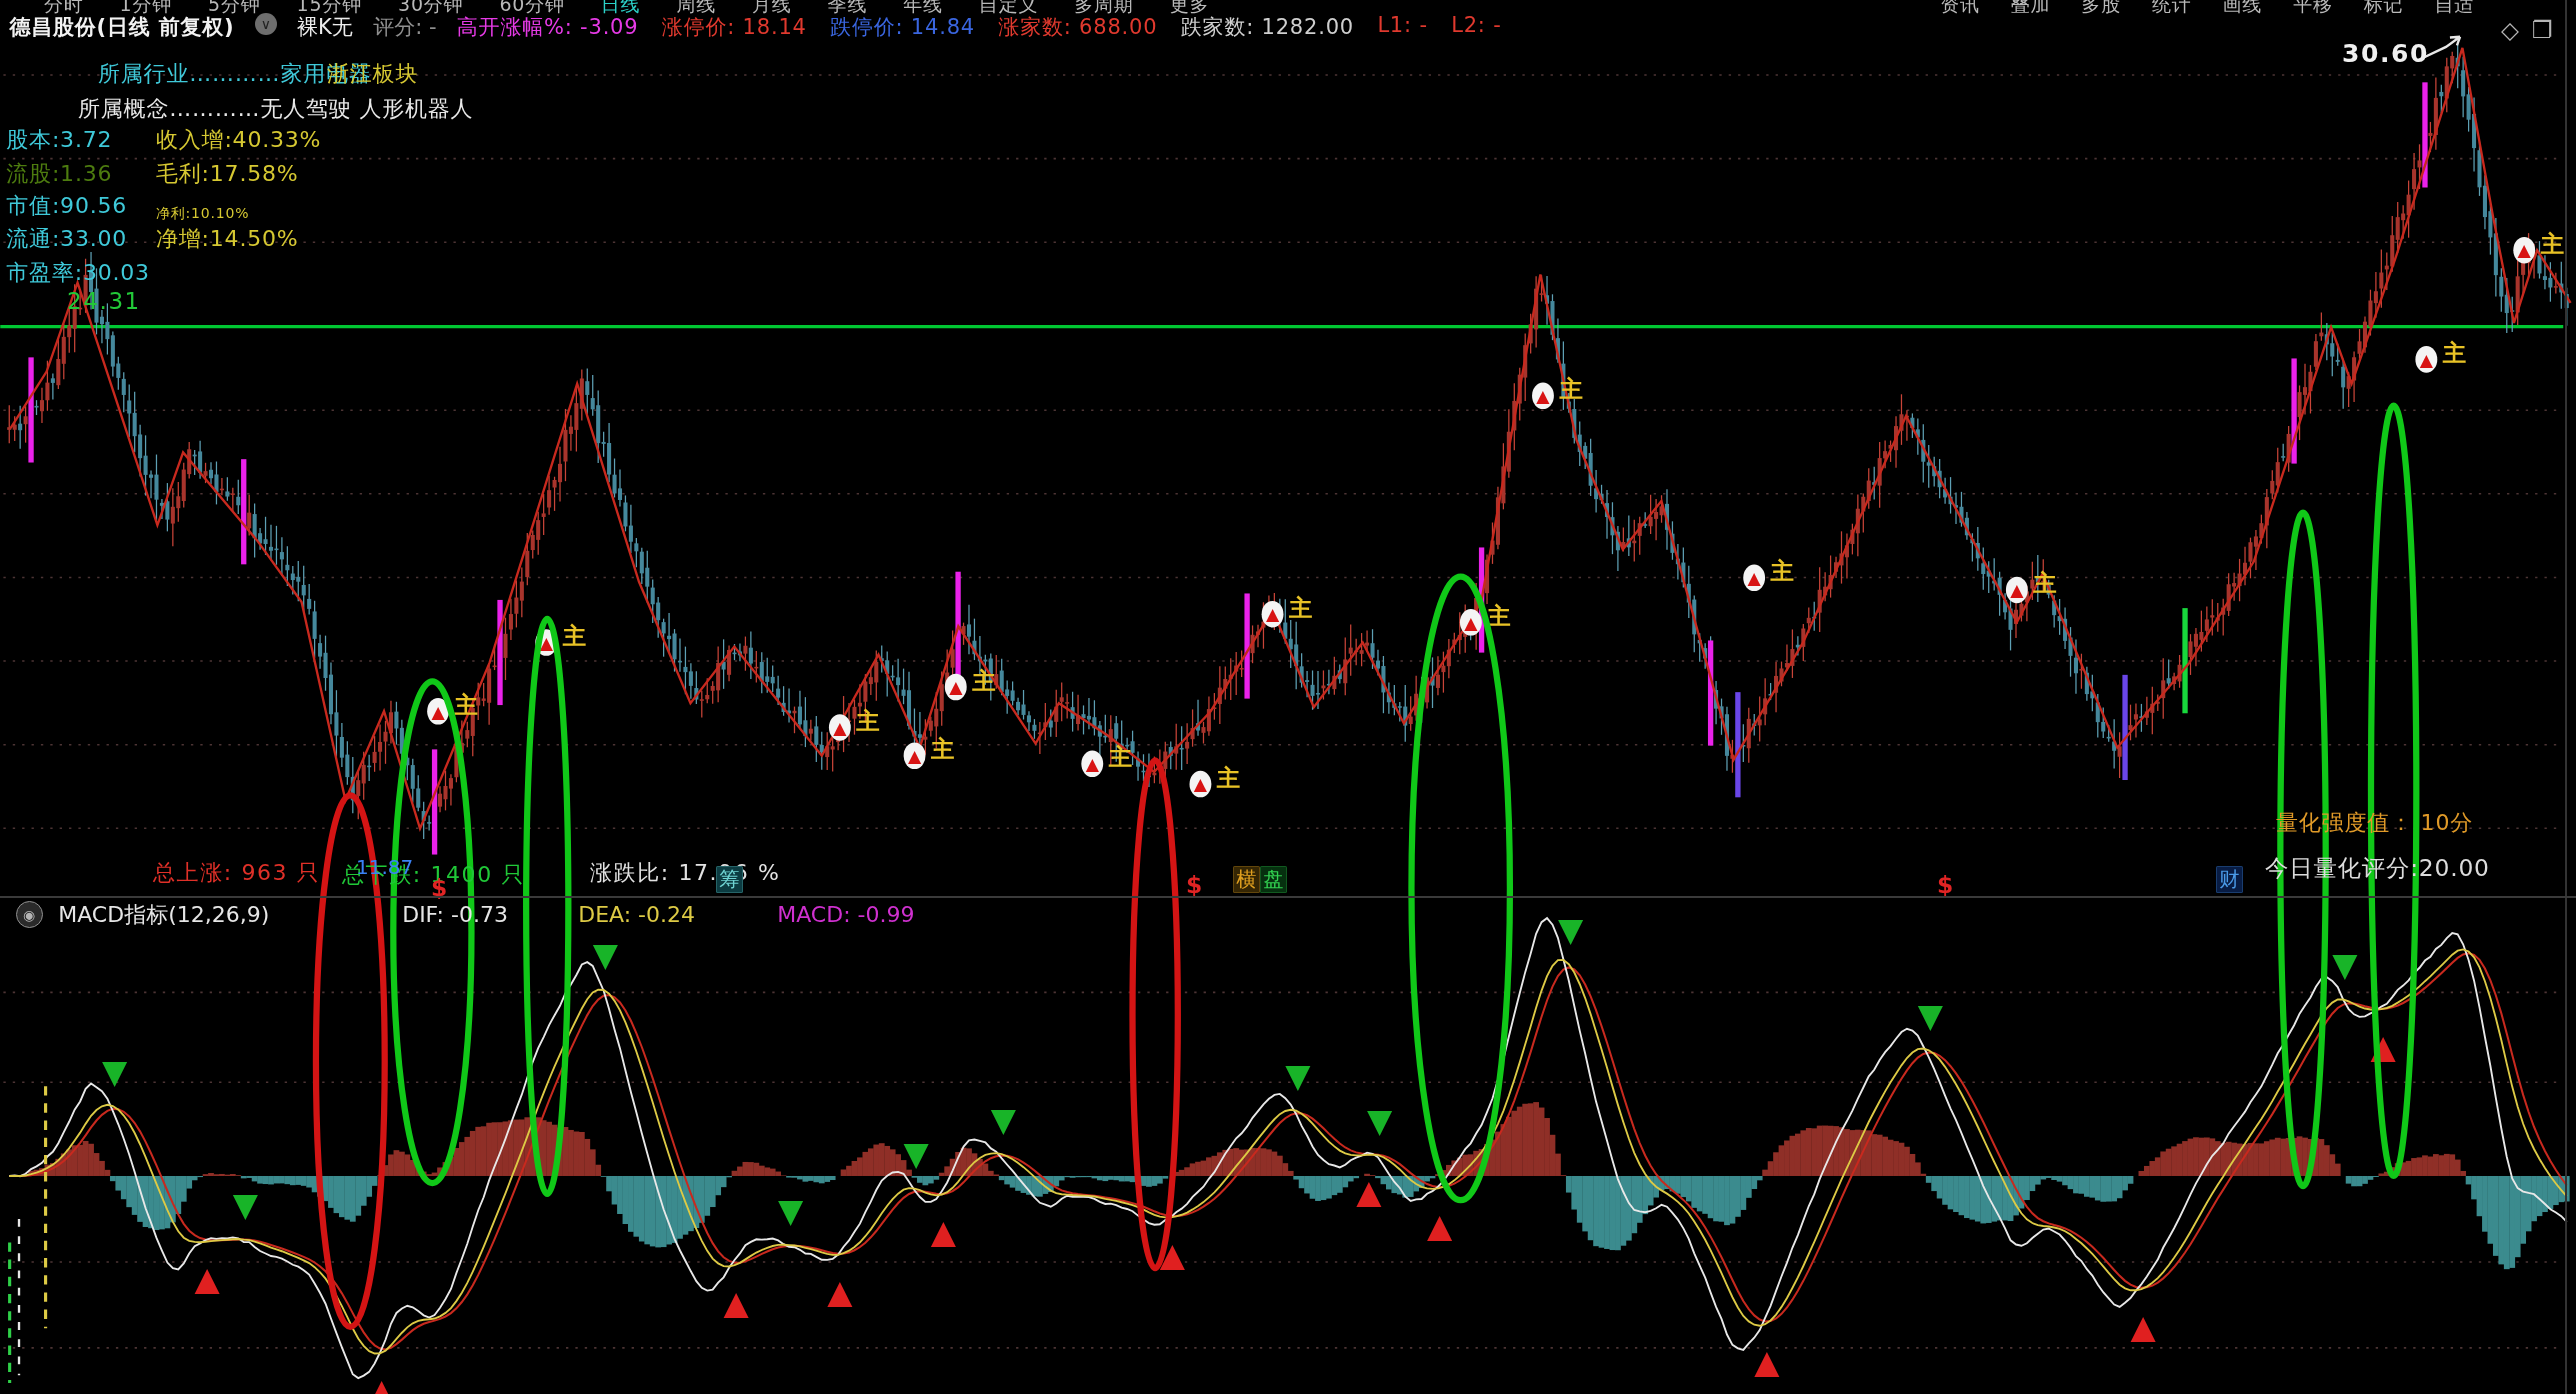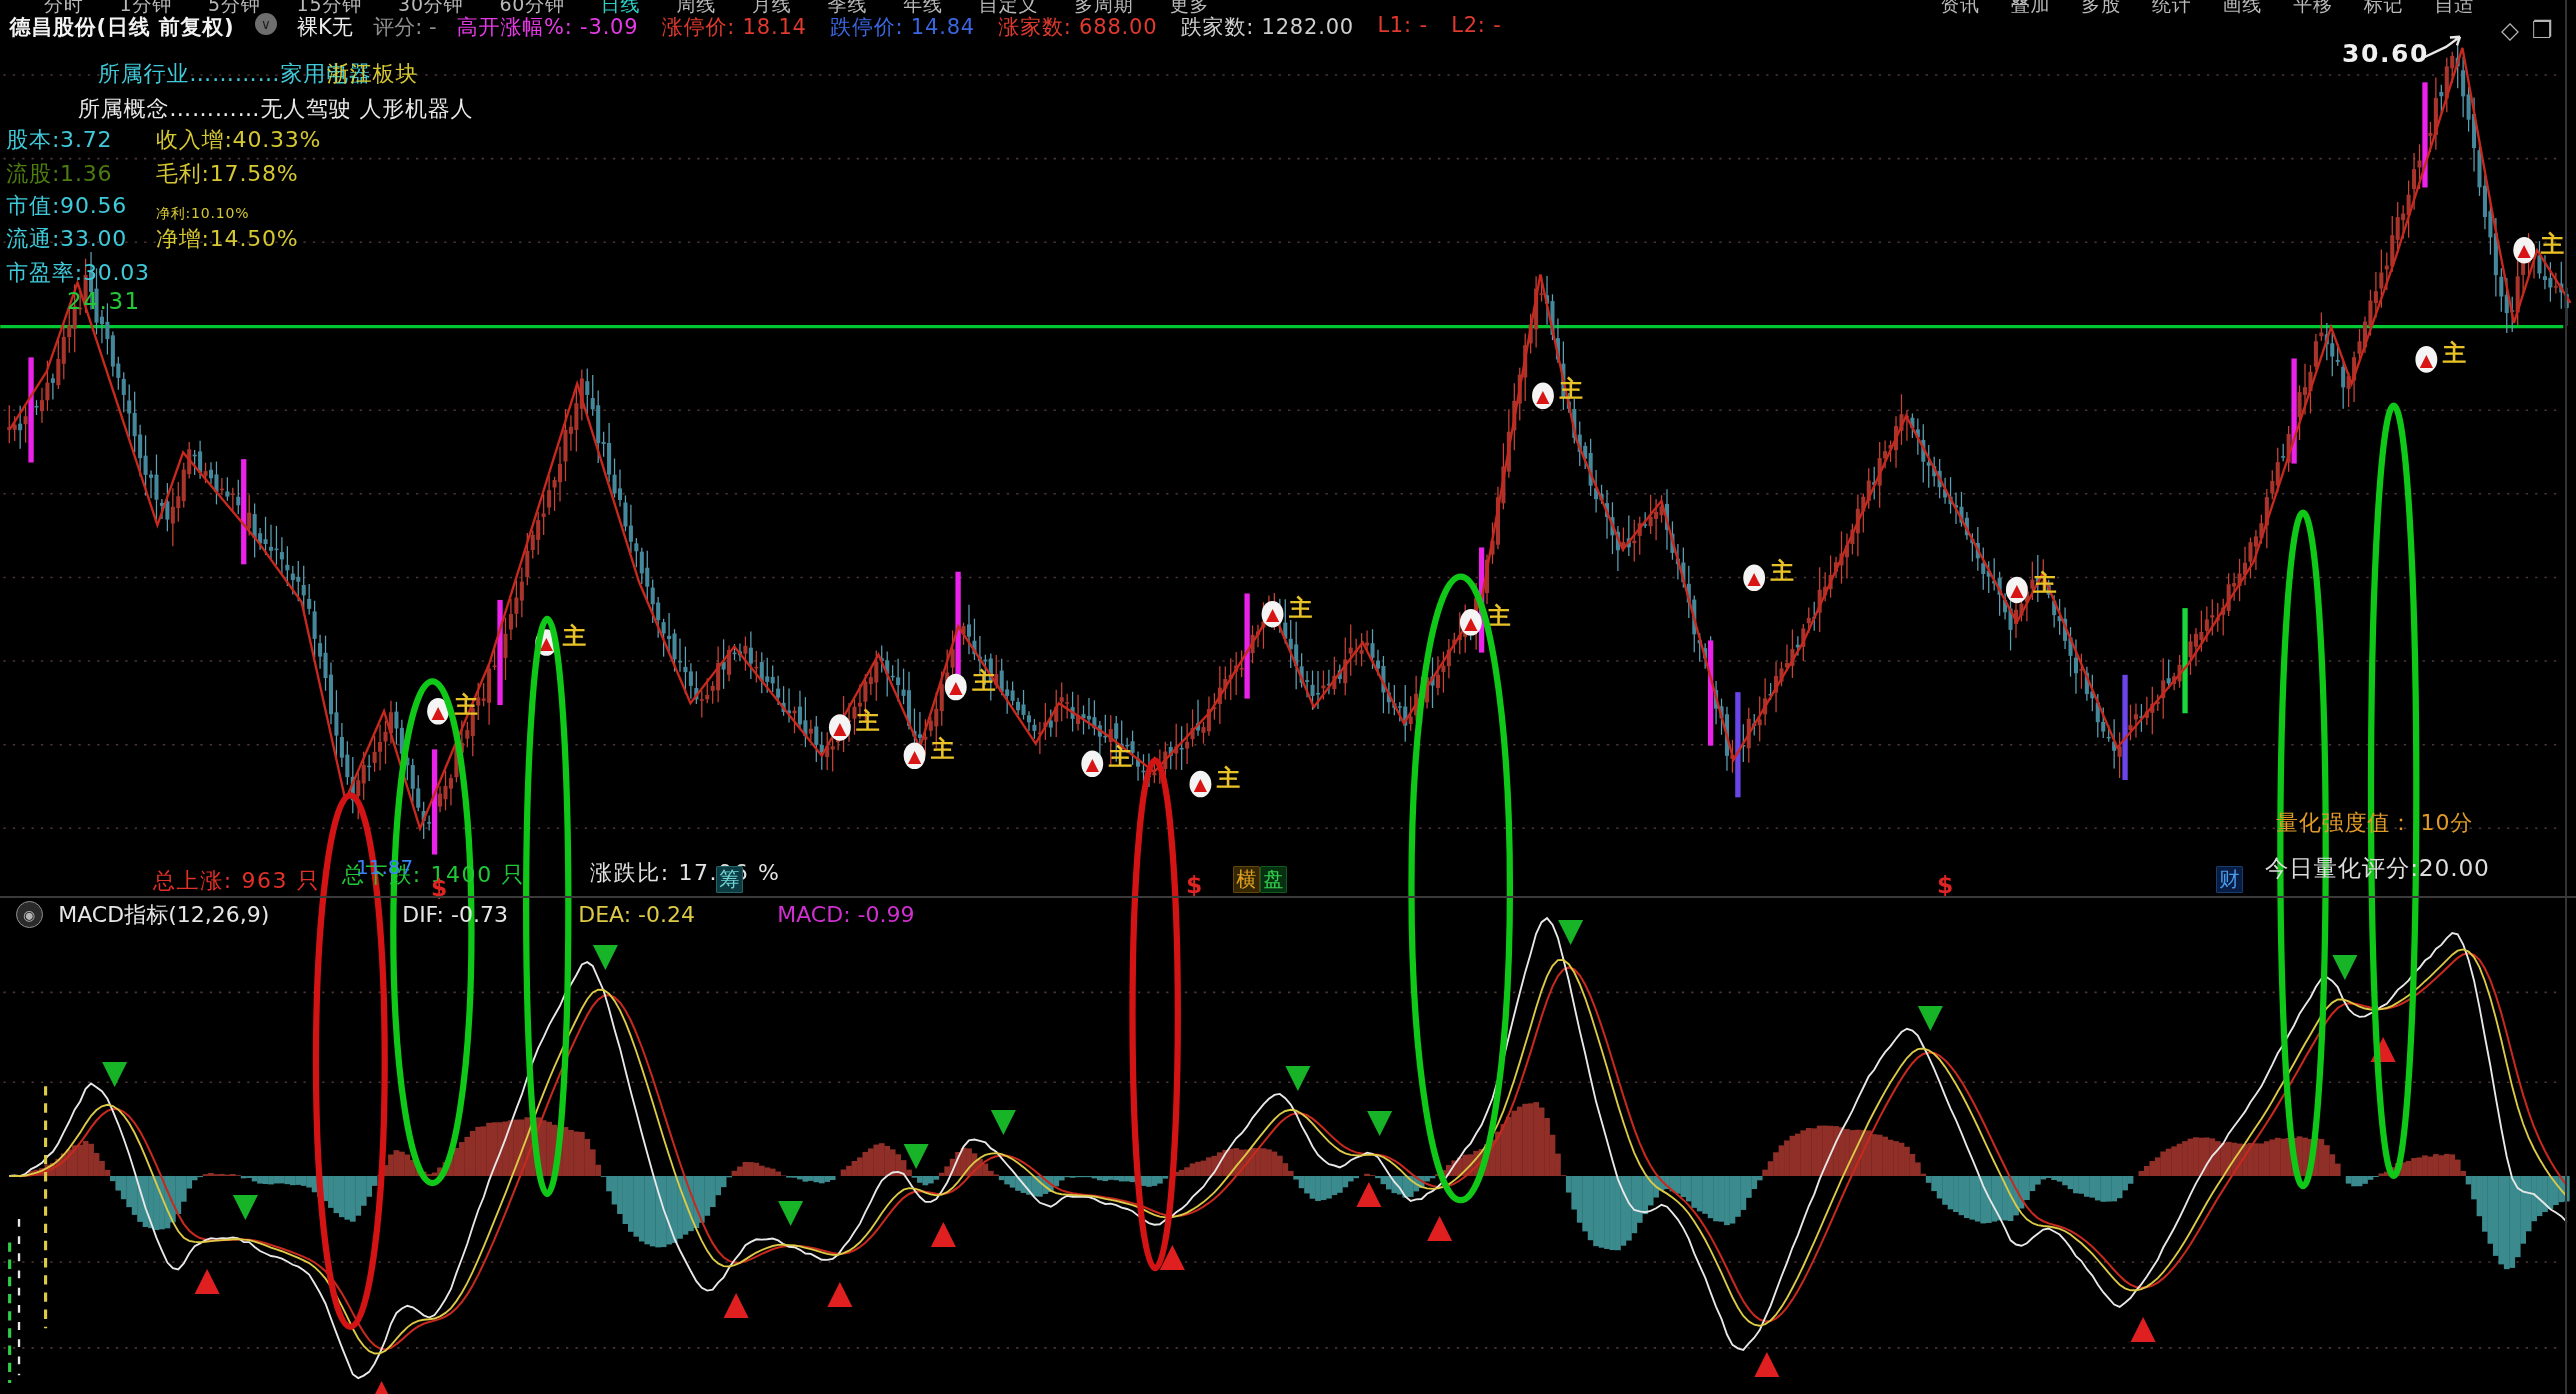--- a/index.html
+++ b/index.html
@@ -1645,21 +1645,21 @@
       <span style="position: absolute; left: 156px; top: 125px; font-size: 22px; color: rgb(214, 200, 50); letter-spacing: 0.8px;">收入增:40.33%</span>
       <span style="position: absolute; left: 156px; top: 159px; font-size: 22px; color: rgb(214, 200, 50); letter-spacing: 0.8px;">毛利:17.58%</span>
       <span style="position: absolute; left: 156px; top: 205px; font-size: 14px; color: rgb(214, 200, 50); letter-spacing: 0.8px;">净利:10.10%</span>
       <span style="position: absolute; left: 156px; top: 224px; font-size: 22px; color: rgb(214, 200, 50); letter-spacing: 0.8px;">净增:14.50%</span>
     </div>
 
   <span class="abs" style="left:2342px;top:39px;font-size:25px;color:#f0f0f0;letter-spacing:1.6px;font-weight:bold;">30.60</span>
   <span class="abs" style="left:67px;top:288px;font-size:23px;color:#22c838;letter-spacing:1.6px;">24.31</span>
   <span class="abs" style="left:356px;top:855px;font-size:20px;color:#3b82f6;z-index:5;">11.87</span>
 
-  <span class="abs" style="left:153px;top:858px;font-size:22px;color:#e03028;letter-spacing:1.6px;margin-top:8px;">总上涨: 963 只</span>
+  <span class="abs" style="left:153px;top:858px;font-size:22px;color:#e03028;letter-spacing:1.6px;">总上涨: 963 只</span>
   <span class="abs" style="left:342px;top:860px;font-size:22px;color:#20c838;letter-spacing:1.6px;">总下跌: 1400 只</span>
   <span class="abs" style="left:590px;top:858px;font-size:22px;color:#e2e2e2;letter-spacing:1.6px;">涨跌比: 17.96 %</span>
   <span class="abs" style="left:2276px;top:808px;font-size:22px;color:#e09a28;letter-spacing:0.8px;">量化强度值： 10分</span>
   <span class="abs" style="left:2265px;top:852px;font-size:23.4px;color:#dcdcdc;letter-spacing:0.8px;">今日量化评分:20.00</span>
   <div id="badges">
       <span class="dollar" style="left: 431px; top: 874px;">$</span>
       <span class="badge-box" style="left: 716px; top: 866px; color: rgb(111, 211, 211); background: rgb(12, 60, 66); border: 0.8px solid rgba(111, 211, 211, 0.267);">筹</span>
       <span class="dollar" style="left: 1186px; top: 871px;">$</span>
       <span class="badge-box" style="left: 1233px; top: 866px; color: rgb(224, 160, 32); background: rgb(53, 38, 4); border: 0.8px solid rgba(224, 160, 32, 0.267);">横</span>
       <span class="badge-box" style="left: 1260px; top: 866px; color: rgb(50, 208, 80); background: rgb(6, 48, 15); border: 0.8px solid rgba(50, 208, 80, 0.267);">盘</span>

